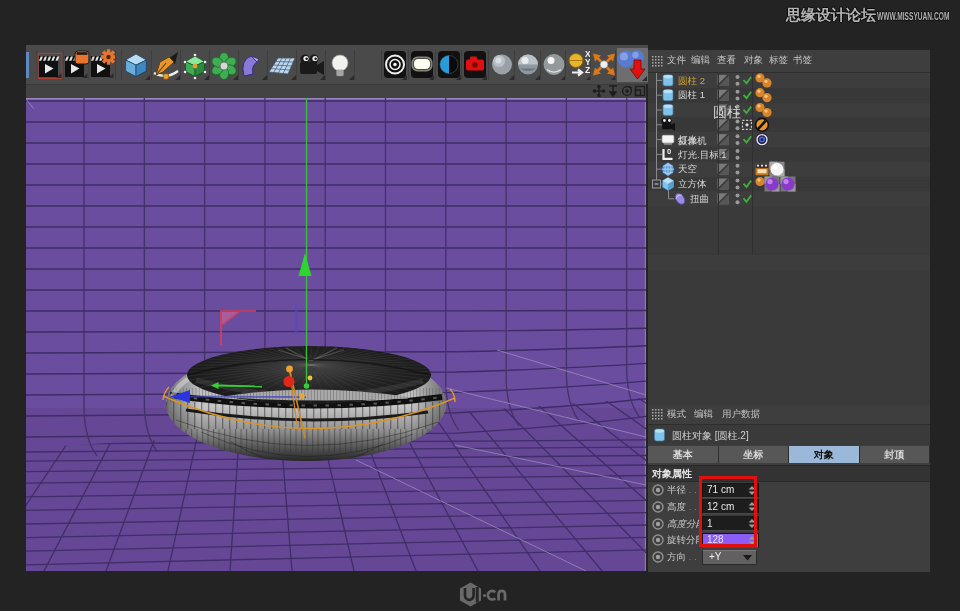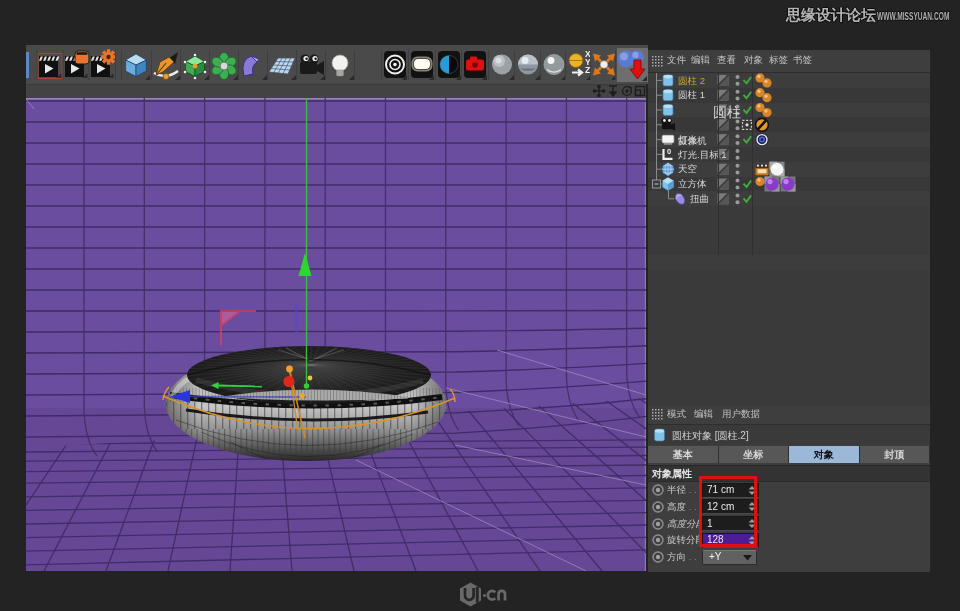--- a/index.html
+++ b/index.html
@@ -807,21 +807,21 @@
       <svg style="position:absolute;right:2px;top:2px" width="8" height="9">
         <polygon points="4,0 7.4,3.4 0.6,3.4" fill="#9a9a9a"></polygon>
         <polygon points="4,9 7.4,5.6 0.6,5.6" fill="#9a9a9a"></polygon>
       </svg>
     </div>
     <svg style="position:absolute;left:4px;top:129.4px" width="12" height="12">
       <circle cx="6" cy="6" r="5" fill="none" stroke="#909090" stroke-width="1.4"></circle>
       <circle cx="6" cy="6" r="2.2" fill="#a0a0a0"></circle>
     </svg>
     <div style="position:absolute;left:19px;top:129.4px;font-size:9.5px;color:#cacaca;">旋转分段 <span style="color:#8a8a8a"></span></div>
-    <div style="position:absolute;left:54px;top:127.9px;width:55px;height:13px;background:#4c1d95;border:1px solid #161616;border-bottom-color:#4a4a4a;">
+    <div style="position:absolute;left:54px;top:127.9px;width:55px;height:13px;background:#8b5cf6;border:1px solid #161616;border-bottom-color:#4a4a4a;">
       <span style="position:absolute;left:4px;top:0.5px;font-size:10px;color:#e8e8e8;">128</span>
       <svg style="position:absolute;right:2px;top:2px" width="8" height="9">
         <polygon points="4,0 7.4,3.4 0.6,3.4" fill="#9a9a9a"></polygon>
         <polygon points="4,9 7.4,5.6 0.6,5.6" fill="#9a9a9a"></polygon>
       </svg>
     </div>
     <svg style="position:absolute;left:4px;top:146.2px" width="12" height="12">
       <circle cx="6" cy="6" r="5" fill="none" stroke="#909090" stroke-width="1.4"></circle>
       <circle cx="6" cy="6" r="2.2" fill="#a0a0a0"></circle>
     </svg>

